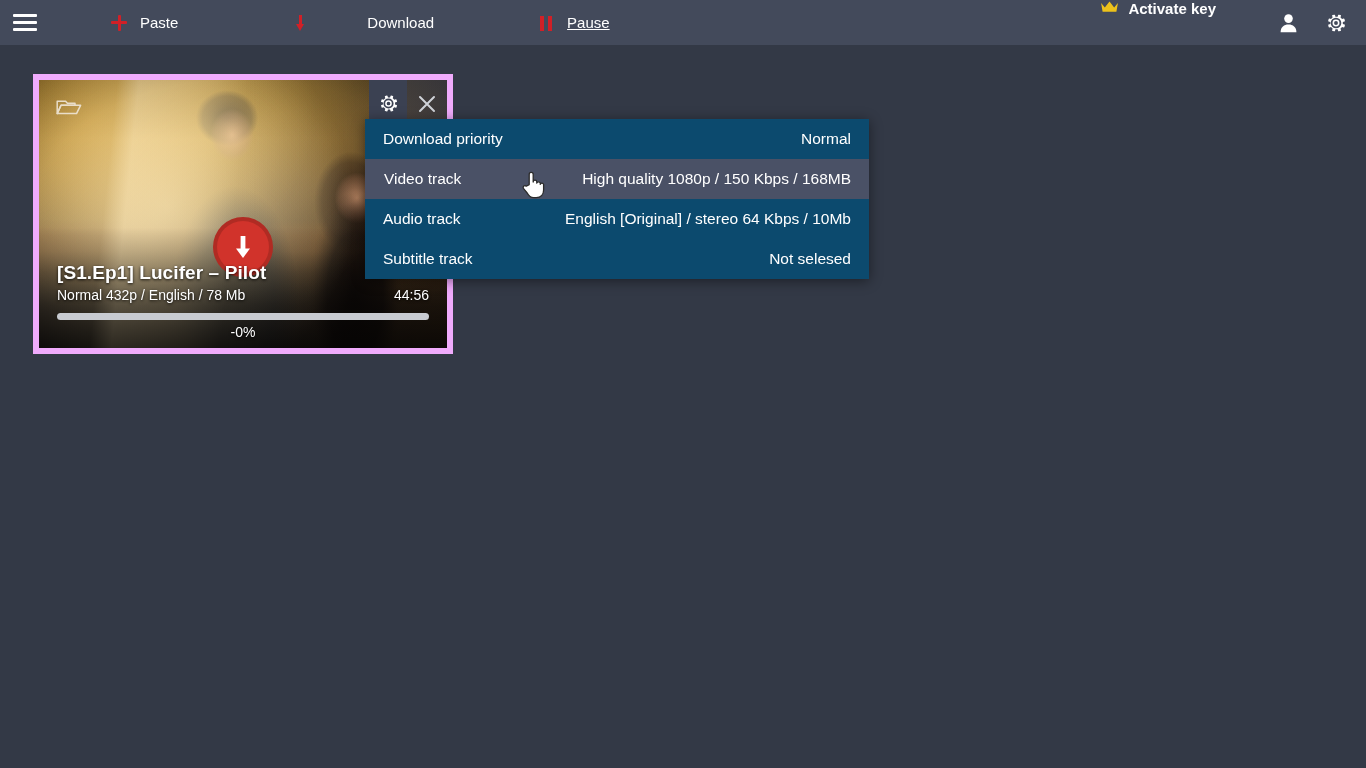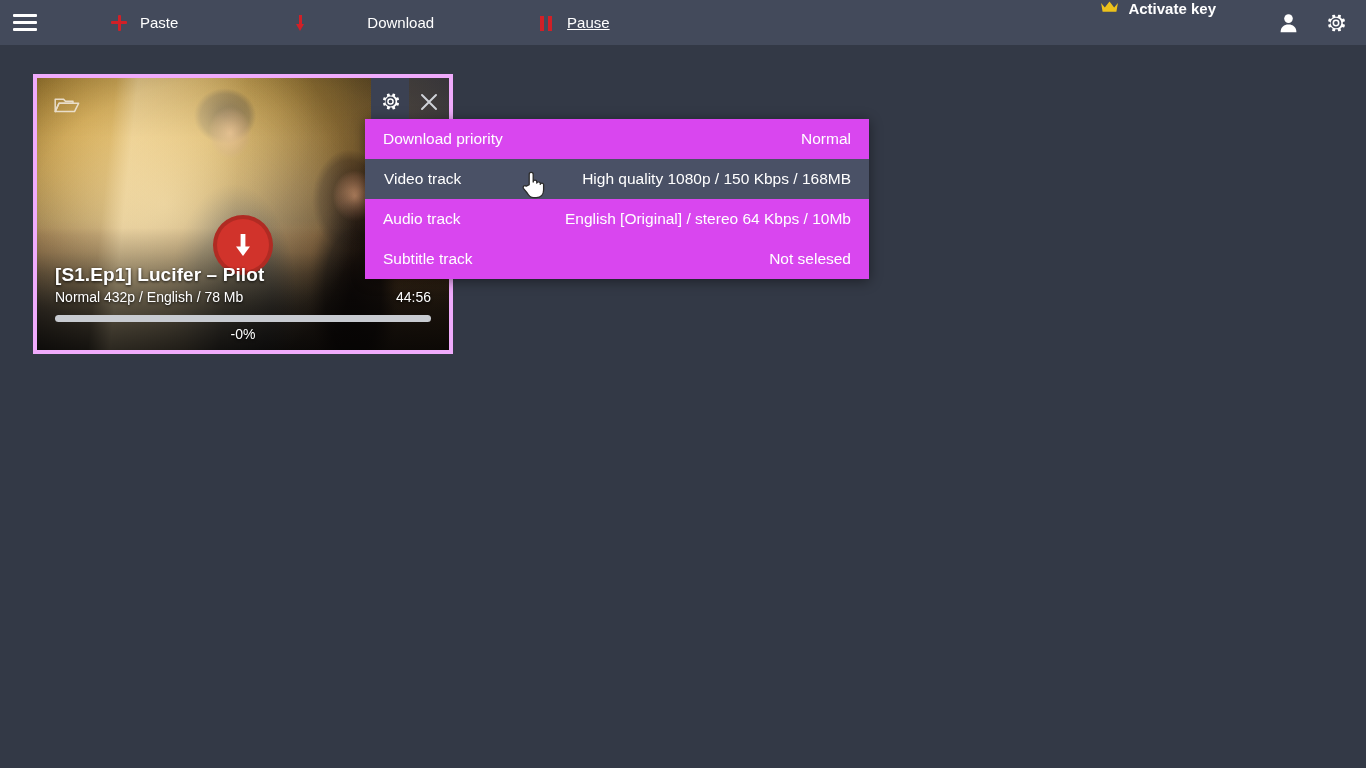--- a/index.html
+++ b/index.html
@@ -134,21 +134,21 @@
     cursor: pointer;
   }
 
   
   .card {
     position: absolute;
     left: 33px;
     top: 74px;
     width: 420px;
     height: 280px;
-    border: 4px solid #f0abfc;
+    border: 6px solid #f0abfc;
     overflow: hidden;
   }
 
   
   .thumb {
     position: absolute;
     inset: 0;
     background:
       
       radial-gradient(circle at 128px 127px, rgba(255,236,190,0.55) 0%, rgba(255,236,190,0) 60%),
@@ -263,21 +263,21 @@
     margin-top: 4px;
     text-shadow: 0 1px 3px rgba(0,0,0,.9);
   }
 
   
   .menu {
     position: absolute;
     left: 365px;
     top: 119px;
     width: 504px;
-    background: #d946ef;
+    background: #0c4a6e;
     box-shadow: 0 2px 12px rgba(0,0,0,.45);
     z-index: 20;
   }
   .menu-row {
     height: 40px;
     display: flex;
     align-items: center;
     justify-content: space-between;
     padding: 0 18px;
     font-size: 15.5px;

